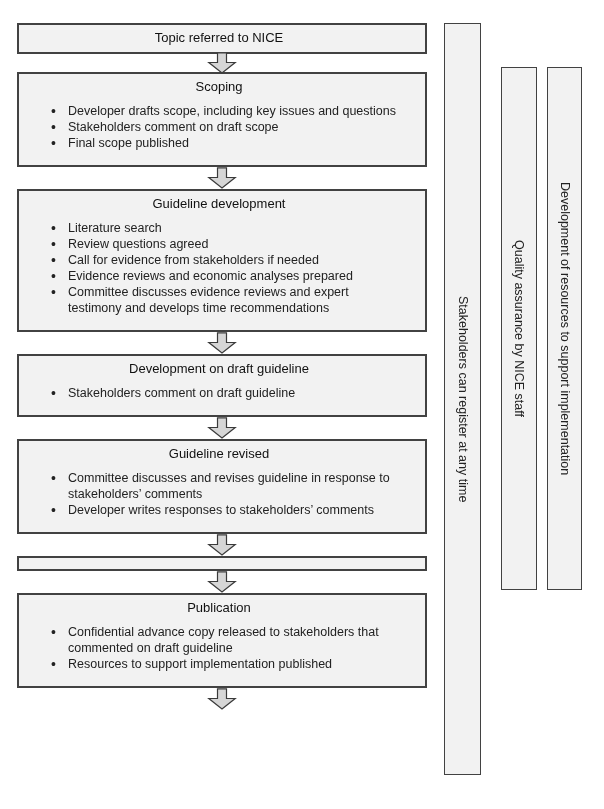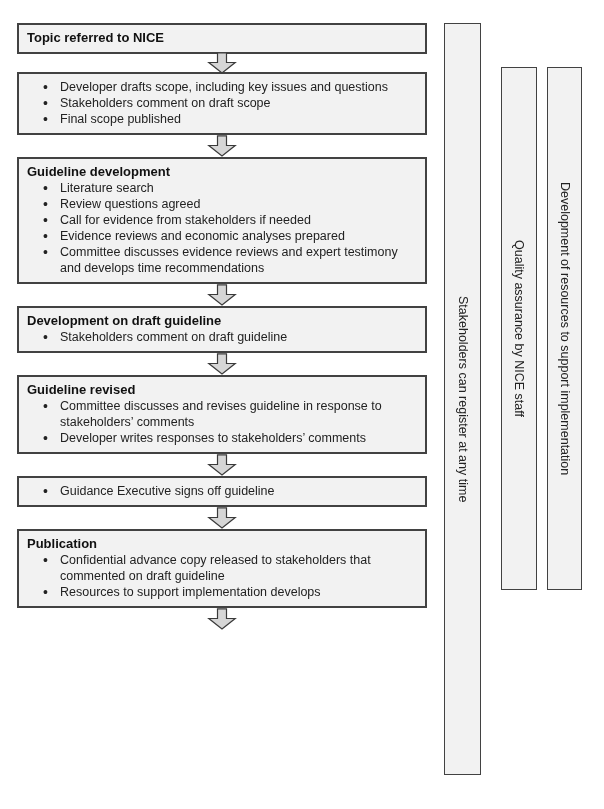--- a/index.html
+++ b/index.html
@@ -21,26 +21,26 @@
   .flow-box {
     box-sizing: border-box;
     width: 410px;
     background: #f2f2f2;
     border: 2px solid #424242;
     padding: 5px 14px 6px 8px;
   }
   .box-title {
     font-size: 13px;
     line-height: 16px;
-    font-weight: bold;
-    text-align: left;
+    font-weight: normal;
+    text-align: center;
     color: #111111;
   }
   ul.bullets {
-    margin: 0;
+    margin: 8px;
     padding: 0 0 0 14px;
     list-style: none;
   }
   ul.bullets li {
     position: relative;
     padding-left: 19px;
     font-size: 12.5px;
     line-height: 16px;
     color: #222222;
   }
@@ -94,20 +94,21 @@
       <div class="box-title">Topic referred to NICE</div>
     </div>
 
     <div class="arrow-gap gap-sm">
       <svg class="down-arrow" width="30" height="22" viewBox="0 0 30 22">
         <polygon points="10.5,0.8 19.5,0.8 19.5,10.5 28.2,10.5 15,21 1.8,10.5 10.5,10.5" stroke="#3a3a3a" stroke-width="1.2" fill="#d6d6d6"></polygon>
       </svg>
     </div>
 
     <div class="flow-box">
+      <div class="box-title">Scoping</div>
       <ul class="bullets">
         <li>Developer drafts scope, including key issues and questions</li>
         <li>Stakeholders comment on draft scope</li>
         <li>Final scope published</li>
       </ul>
     </div>
 
     <div class="arrow-gap">
       <svg class="down-arrow" width="30" height="22" viewBox="0 0 30 22">
         <polygon points="10.5,0.8 19.5,0.8 19.5,10.5 28.2,10.5 15,21 1.8,10.5 10.5,10.5" stroke="#3a3a3a" stroke-width="1.2" fill="#d6d6d6"></polygon>
@@ -152,36 +153,33 @@
       </ul>
     </div>
 
     <div class="arrow-gap">
       <svg class="down-arrow" width="30" height="22" viewBox="0 0 30 22">
         <polygon points="10.5,0.8 19.5,0.8 19.5,10.5 28.2,10.5 15,21 1.8,10.5 10.5,10.5" stroke="#3a3a3a" stroke-width="1.2" fill="#d6d6d6"></polygon>
       </svg>
     </div>
 
     <div class="flow-box">
-      <ul class="bullets">
-        <li>Guidance Executive signs off guideline</li>
-      </ul>
     </div>
 
     <div class="arrow-gap">
       <svg class="down-arrow" width="30" height="22" viewBox="0 0 30 22">
         <polygon points="10.5,0.8 19.5,0.8 19.5,10.5 28.2,10.5 15,21 1.8,10.5 10.5,10.5" stroke="#3a3a3a" stroke-width="1.2" fill="#d6d6d6"></polygon>
       </svg>
     </div>
 
     <div class="flow-box">
       <div class="box-title">Publication</div>
       <ul class="bullets">
         <li>Confidential advance copy released to stakeholders that commented on draft guideline</li>
-        <li>Resources to support implementation develops</li>
+        <li>Resources to support implementation published</li>
       </ul>
     </div>
 
     <div class="arrow-gap">
       <svg class="down-arrow" width="30" height="22" viewBox="0 0 30 22">
         <polygon points="10.5,0.8 19.5,0.8 19.5,10.5 28.2,10.5 15,21 1.8,10.5 10.5,10.5" stroke="#3a3a3a" stroke-width="1.2" fill="#d6d6d6"></polygon>
       </svg>
     </div>
 
 

